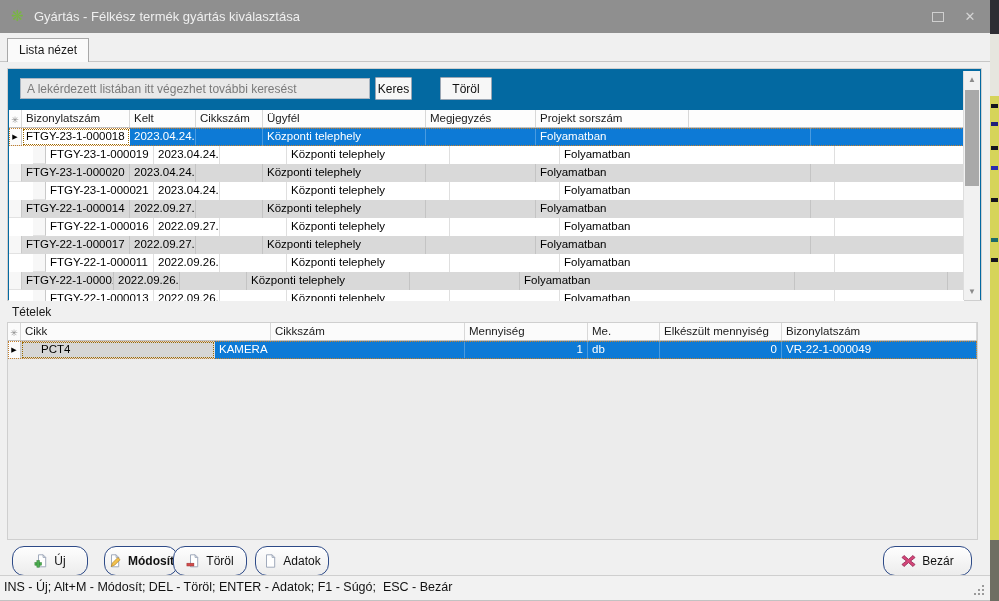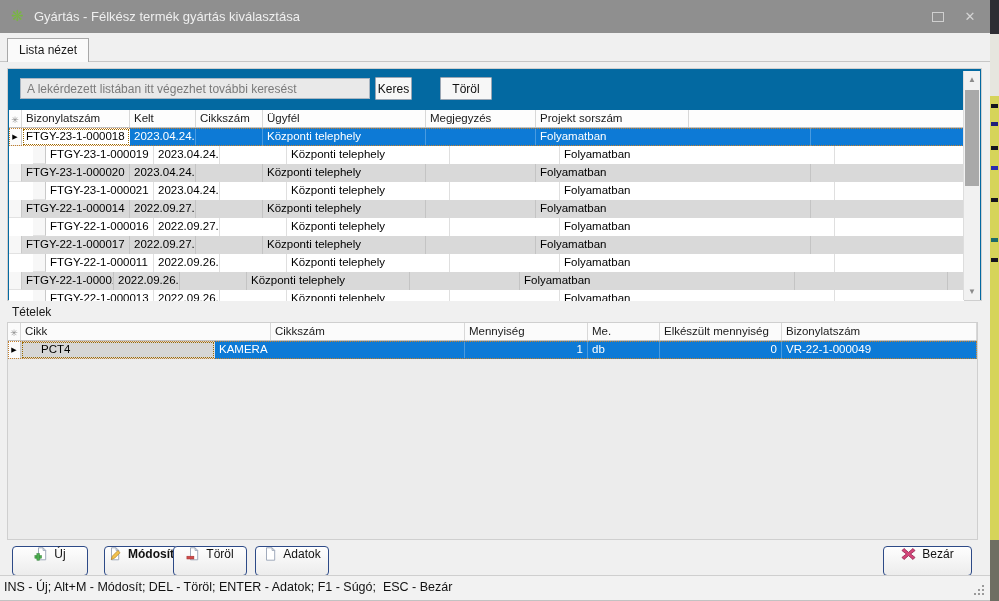--- a/index.html
+++ b/index.html
@@ -50,21 +50,21 @@
   .scroll-btn.up { top:0; }
   .scroll-btn.down { bottom:0; }
   .scroll-thumb { position:absolute; left:1px; top:19px; width:14px; height:96px; background:#a9a9a9; }
 
   
   .tetelek-label { position:absolute; left:12px; top:305px; font-size:12px; color:#1a1a1a; }
   .items-wrap { position:absolute; left:7px; top:322px; width:971px; height:218px; border:1px solid #cfcfcf; background:#ececec; font-size:11.5px; overflow:hidden; }
   .items-wrap .g-header { background:#fbfbfb; }
 
   
-  .cmd-btn { position:absolute; top:546px; height:30px; border:1px solid var(--button-border-navy,#2d4a87); border-radius:4px; background:linear-gradient(#fefefe,#ececec); font-size:12px; color:#111; font-family:inherit; display:flex; align-items:flex-start; justify-content:center; gap:6px; }
+  .cmd-btn { position:absolute; top:546px; height:30px; border:1px solid var(--button-border-navy,#2d4a87); border-radius:12px; background:linear-gradient(#fefefe,#ececec); font-size:12px; color:#111; font-family:inherit; display:flex; align-items:center; justify-content:center; gap:6px; }
   #btn-new { left:12px; width:76px; }
   #btn-mod { left:104px; width:74px;font-weight:bold; }
   #btn-del { left:173px; width:74px; }
   #btn-data { left:255px; width:74px; }
   #btn-close { left:883px; width:89px; }
 
   
   .statusbar { position:absolute; left:0; top:575px; width:990px; height:25px; background:#f2f2f2; border-top:1px solid #cfcfcf; font-size:12.5px; color:#111; line-height:23px; padding-left:4px; white-space:pre; }
   .resize-grip { position:absolute; right:5px; bottom:5px; width:11px; height:11px;
     background:

